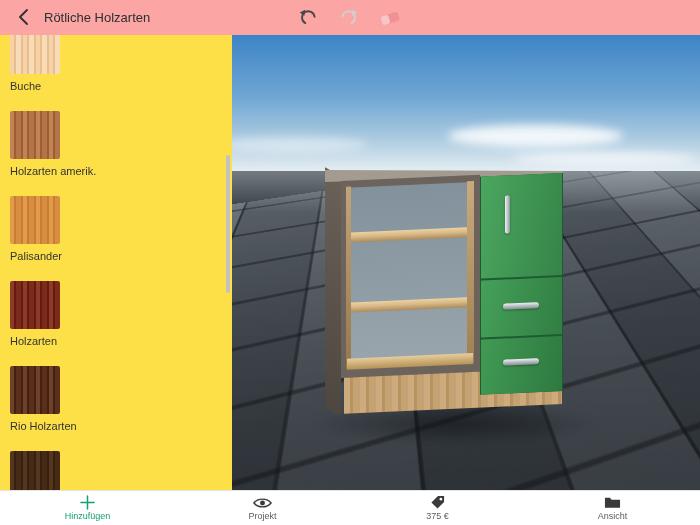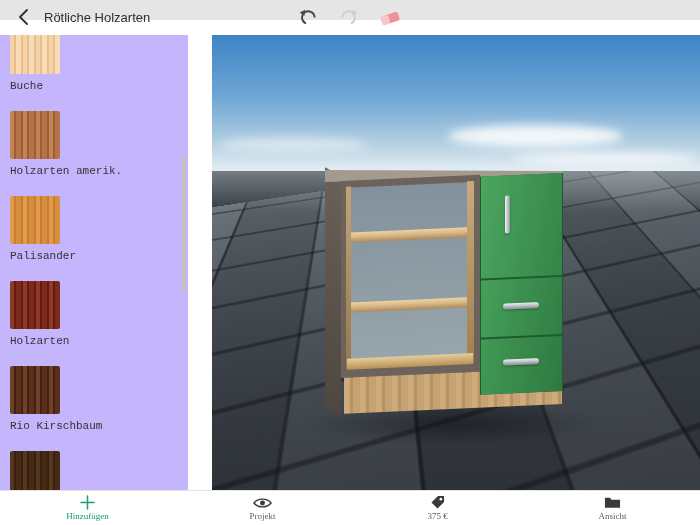--- a/index.html
+++ b/index.html
@@ -1,28 +1,28 @@
 <!DOCTYPE html>
 <html><head>
 <meta charset="utf-8">
 <style>
   *{margin:0;padding:0;box-sizing:border-box;}
   html,body{width:700px;height:525px;}
   body{font-family:"Liberation Sans","DejaVu Sans",sans-serif;background:#fff;overflow:hidden;}
   .app{position:relative;width:700px;height:525px;background:#fff;overflow:hidden;}
 
   
-  .topbar{position:absolute;top:0;left:0;right:0;height:20px;background:#e5e5e5;z-index:30;}
+  .topbar{position:absolute;top:0;left:0;right:0;height:35px;background:#fca5a5;z-index:30;}
   .back-btn{position:absolute;left:12px;top:8px;width:22px;height:20px;background:none;border:none;cursor:pointer;}
   .title{position:absolute;left:44px;top:10px;font-size:13px;color:#2e2e2e;}
   .center-icons{position:absolute;left:50%;top:0;height:35px;transform:translateX(-50%);display:flex;align-items:center;gap:17px;}
   .icon-btn{background:none;border:none;cursor:pointer;display:flex;align-items:center;justify-content:center;padding:2px;}
 
   
-  .sidebar{position:absolute;top:35px;left:0;width:188px;bottom:35px;background:#c4b5fd;overflow:hidden;z-index:20;font-family:Liberation Mono, monospace;}
+  .sidebar{position:absolute;top:35px;left:0;width:232px;bottom:35px;background:#fde047;overflow:hidden;z-index:20;}
   .sideitems{position:absolute;top:-9px;left:10px;right:14px;}
   .item{margin-bottom:18px;}
   .swatch{width:50px;height:48px;border-radius:2px;}
   .itemlabel{font-size:11px;color:#333;margin-top:6px;height:13px;line-height:13px;white-space:nowrap;}
   .scrollthumb{position:absolute;right:2px;top:120px;width:4px;height:138px;background:#c2c2c2;border-radius:2px;}
 
   
   .viewport{position:absolute;top:35px;left:212px;right:0;bottom:35px;overflow:hidden;background:#e3ecf1;}
   .sky{position:absolute;top:0;left:0;right:0;height:136px;background:linear-gradient(180deg,#3d84c6 0%,#6ea6d4 45%,#a9c9df 75%,#e4edf2 100%);}
   .cloud{position:absolute;background:#fff;border-radius:50%;filter:blur(5px);}
@@ -68,21 +68,21 @@
   .dr2{top:163px;height:55px;background:linear-gradient(100deg,#419a54,#2f7941);}
   .vhandle{position:absolute;left:24px;top:20px;width:5px;height:38px;border-radius:2px;
     background:linear-gradient(90deg,#eef1f3,#b9c0c5 60%,#8d959b);box-shadow:0 1px 2px rgba(0,0,0,.35);}
   .hhandle{position:absolute;left:22px;width:36px;height:6px;border-radius:3px;
     background:linear-gradient(180deg,#f0f2f4,#aeb6bb 60%,#868e94);box-shadow:0 1px 2px rgba(0,0,0,.35);}
   .dr1 .hhandle{top:24px;}
   .dr2 .hhandle{top:21px;}
 
   
   .tabbar{position:absolute;bottom:0;left:0;right:0;height:35px;background:#fff;border-top:1px solid #e4e4e4;display:flex;z-index:30;}
-  .tab{flex:1;display:flex;flex-direction:column;align-items:center;justify-content:center;gap:1px;background:none;border:none;cursor:pointer;color:#3a3a3a;font-family:Liberation Serif, serif;}
+  .tab{flex:1;display:flex;flex-direction:column;align-items:center;justify-content:center;gap:1px;background:none;border:none;cursor:pointer;color:#3a3a3a;}
   .tab .ticon{height:15px;display:flex;align-items:center;}
   .tab .tlabel{font-size:9px;color:#5c5c5c;line-height:10px;}
   .tab.active{color:#16a06b;}
   .tab.active .tlabel{color:#16a06b;}
 </style>
 </head>
 <body>
 
 <div class="app">
 
@@ -132,21 +132,21 @@
         <div class="item">
           <div class="swatch" style="background: repeating-linear-gradient(90deg, rgb(226, 154, 75) 0px, rgb(226, 154, 75) 4px, rgb(200, 125, 51) 4px, rgb(200, 125, 51) 6px, rgb(216, 142, 65) 6px, rgb(216, 142, 65) 11px, rgb(200, 125, 51) 11px, rgb(200, 125, 51) 13px);"></div>
           <div class="itemlabel">Palisander</div>
         </div>
         <div class="item">
           <div class="swatch" style="background: repeating-linear-gradient(90deg, rgb(140, 58, 42) 0px, rgb(140, 58, 42) 4px, rgb(103, 25, 14) 4px, rgb(103, 25, 14) 6px, rgb(123, 43, 28) 6px, rgb(123, 43, 28) 11px, rgb(103, 25, 14) 11px, rgb(103, 25, 14) 13px);"></div>
           <div class="itemlabel">Holzarten</div>
         </div>
         <div class="item">
           <div class="swatch" style="background: repeating-linear-gradient(90deg, rgb(110, 65, 41) 0px, rgb(110, 65, 41) 4px, rgb(67, 32, 15) 4px, rgb(67, 32, 15) 6px, rgb(90, 48, 28) 6px, rgb(90, 48, 28) 11px, rgb(67, 32, 15) 11px, rgb(67, 32, 15) 13px);"></div>
-          <div class="itemlabel">Rio Kirschbaum</div>
+          <div class="itemlabel">Rio Holzarten</div>
         </div>
         <div class="item">
           <div class="swatch" style="background: repeating-linear-gradient(90deg, rgb(85, 55, 31) 0px, rgb(85, 55, 31) 4px, rgb(55, 32, 15) 4px, rgb(55, 32, 15) 6px, rgb(69, 42, 22) 6px, rgb(69, 42, 22) 11px, rgb(55, 32, 15) 11px, rgb(55, 32, 15) 13px);"></div>
         </div>
       </div>
     <div class="scrollthumb"></div>
   </aside>
 
   <main class="viewport">
     <div class="sky">

